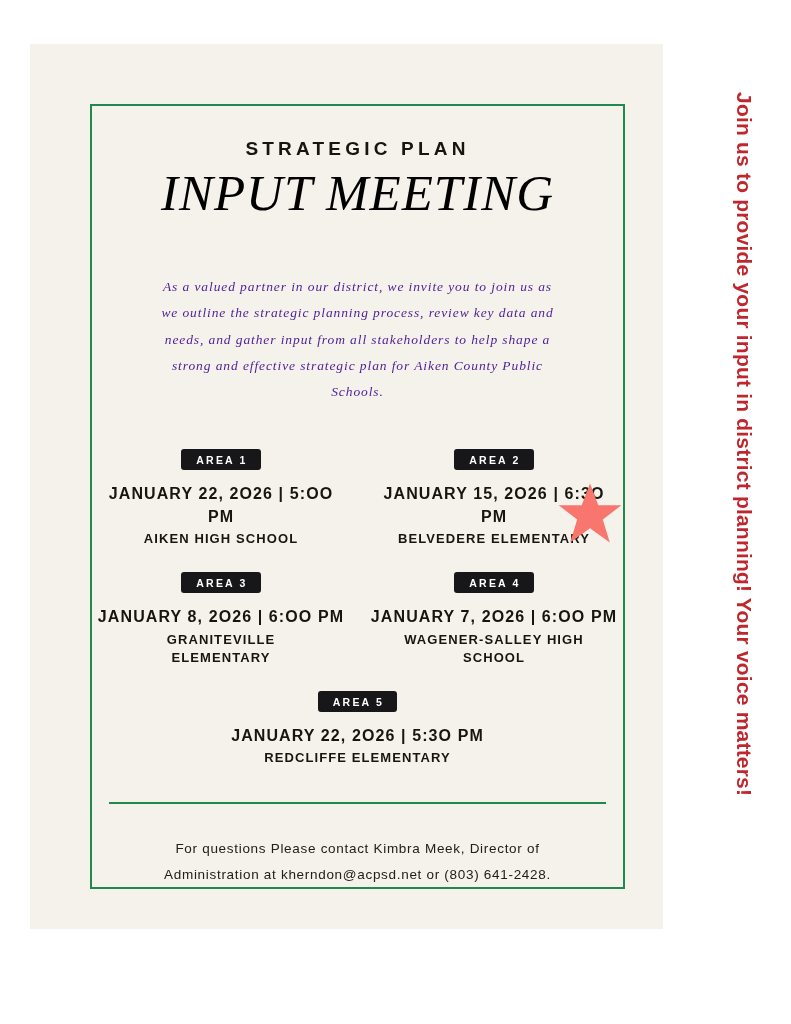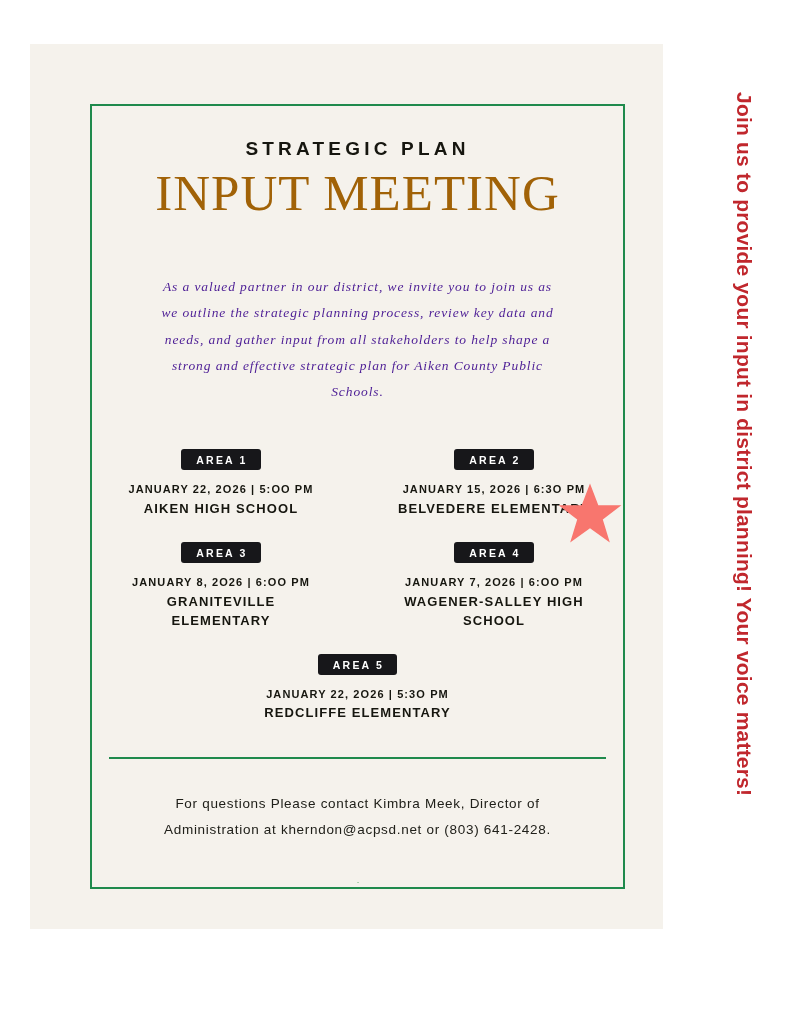--- a/index.html
+++ b/index.html
@@ -53,23 +53,24 @@
     font-size: 19px;
     font-weight: bold;
     letter-spacing: 4.2px;
     color: #16160f;
   }
   .headline {
     margin-top: 6px;
     font-family: "Liberation Serif", serif;
     font-size: 51px;
     letter-spacing: 1px;
-    color: #a16207;
+    color: #000000;
     line-height: 1.06;
     white-space: nowrap;
+    font-style: italic;
   }
   .rule {
     margin-top: 18px;
     width: 196px;
     height: 2px;
     background: #1f8a4c;
   }
 
   
   .intro {
@@ -108,21 +109,21 @@
     font-family: "Liberation Sans", sans-serif;
     font-size: 10.5px;
     font-weight: bold;
     letter-spacing: 2.2px;
     padding: 5px 13px 4px 15px;
     border-radius: 3px;
   }
   .area-when {
     margin-top: 12px;
     font-family: "Liberation Sans", sans-serif;
-    font-size: 11px;
+    font-size: 16px;
     font-weight: bold;
     letter-spacing: 1.1px;
     color: #16160f;
     line-height: 1.45;
   }
   .area-where {
     margin-top: 2px;
     font-family: "Liberation Sans", sans-serif;
     font-size: 13px;
     font-weight: bold;

